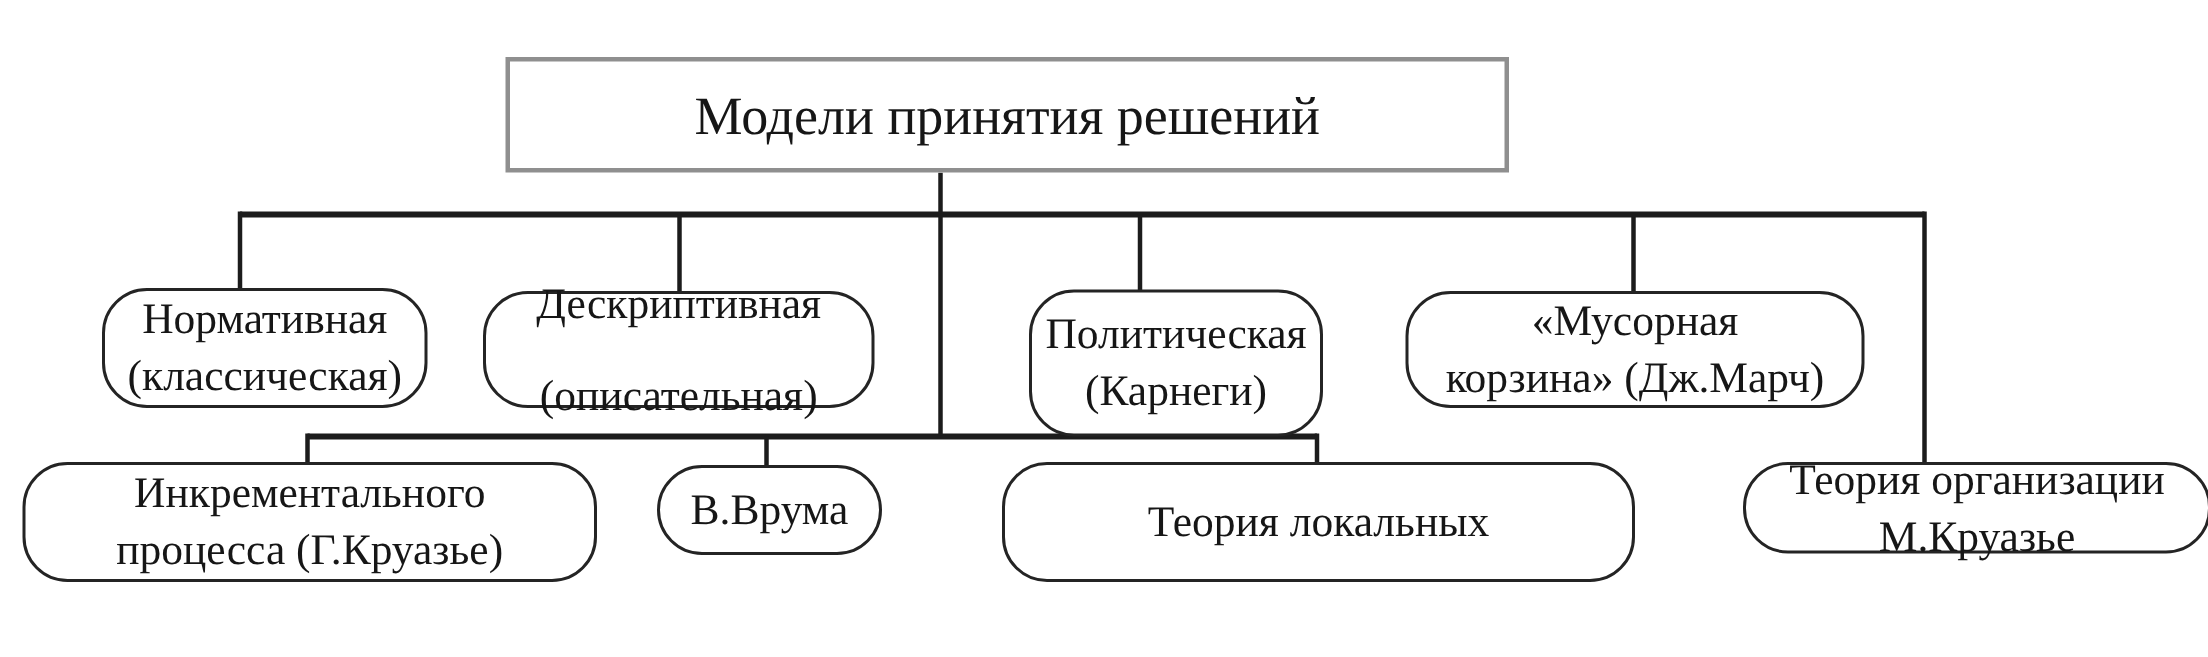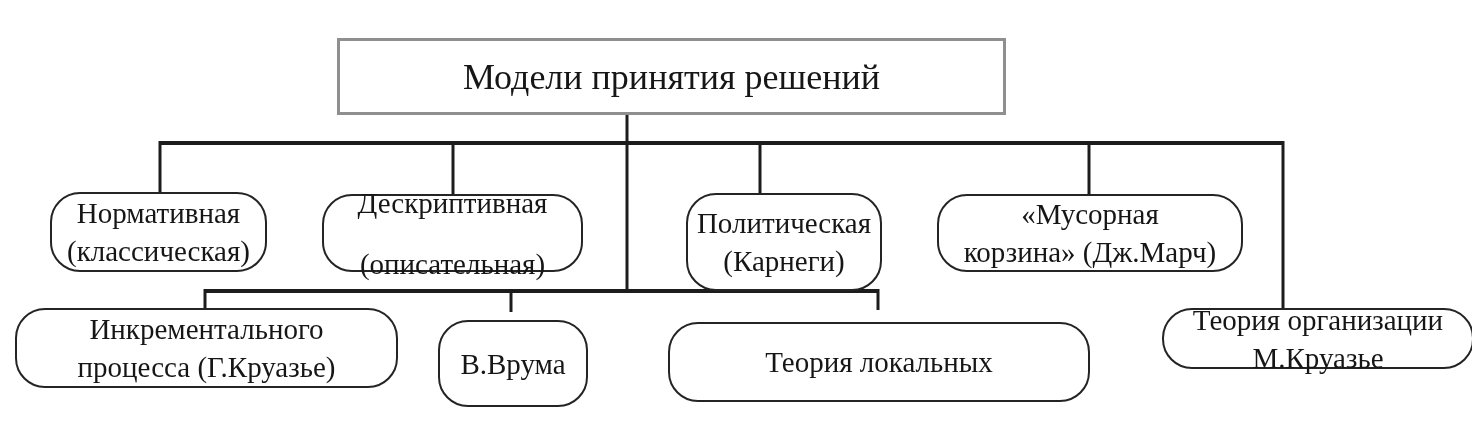--- a/index.html
+++ b/index.html
@@ -45,27 +45,27 @@
     border-radius: 30px;
     background: var(--background);
     display: flex; flex-direction: column;
     align-items: center; justify-content: center;
     text-align: center;
     font-size: 29px;
     line-height: 38px;
   }
   .node span { white-space: nowrap; }
   [data-bind]:empty { display: none; }
-  .n-r1b1 { left: 50px;   top: 192px; width: 217px; height: 80px; }
+  .n-r1b1 { left: 68px;   top: 192px; width: 217px; height: 80px; }
   .n-r1b2 { left: 322px;  top: 194px; width: 261px; height: 78px; gap: 23px; }
   .n-r1b3 { left: 686px;  top: 193px; width: 196px; height: 98px; }
   .n-r1b4 { left: 937px;  top: 194px; width: 306px; height: 78px; }
   .n-r2b1 { left: 15px;   top: 308px; width: 383px; height: 80px; }
-  .n-r2b2 { left: 438px;  top: 320px; width: 150px; height: 87px; }
-  .n-r2b3 { left: 668px;  top: 308px; width: 422px; height: 80px; margin-top: 14px; }
+  .n-r2b2 { left: 438px;  top: 310px; width: 150px; height: 60px; }
+  .n-r2b3 { left: 668px;  top: 308px; width: 422px; height: 80px; }
   .n-r2b4 { left: 1162px; top: 308px; width: 312px; height: 61px; justify-content: center; }
 </style>
 </head>
 <body>
 
 <div class="canvas">
 
   <svg class="connectors" viewBox="0 0 1472 438" xmlns="http://www.w3.org/2000/svg">
 
     <line x1="627" y1="115" x2="627" y2="291"></line>

